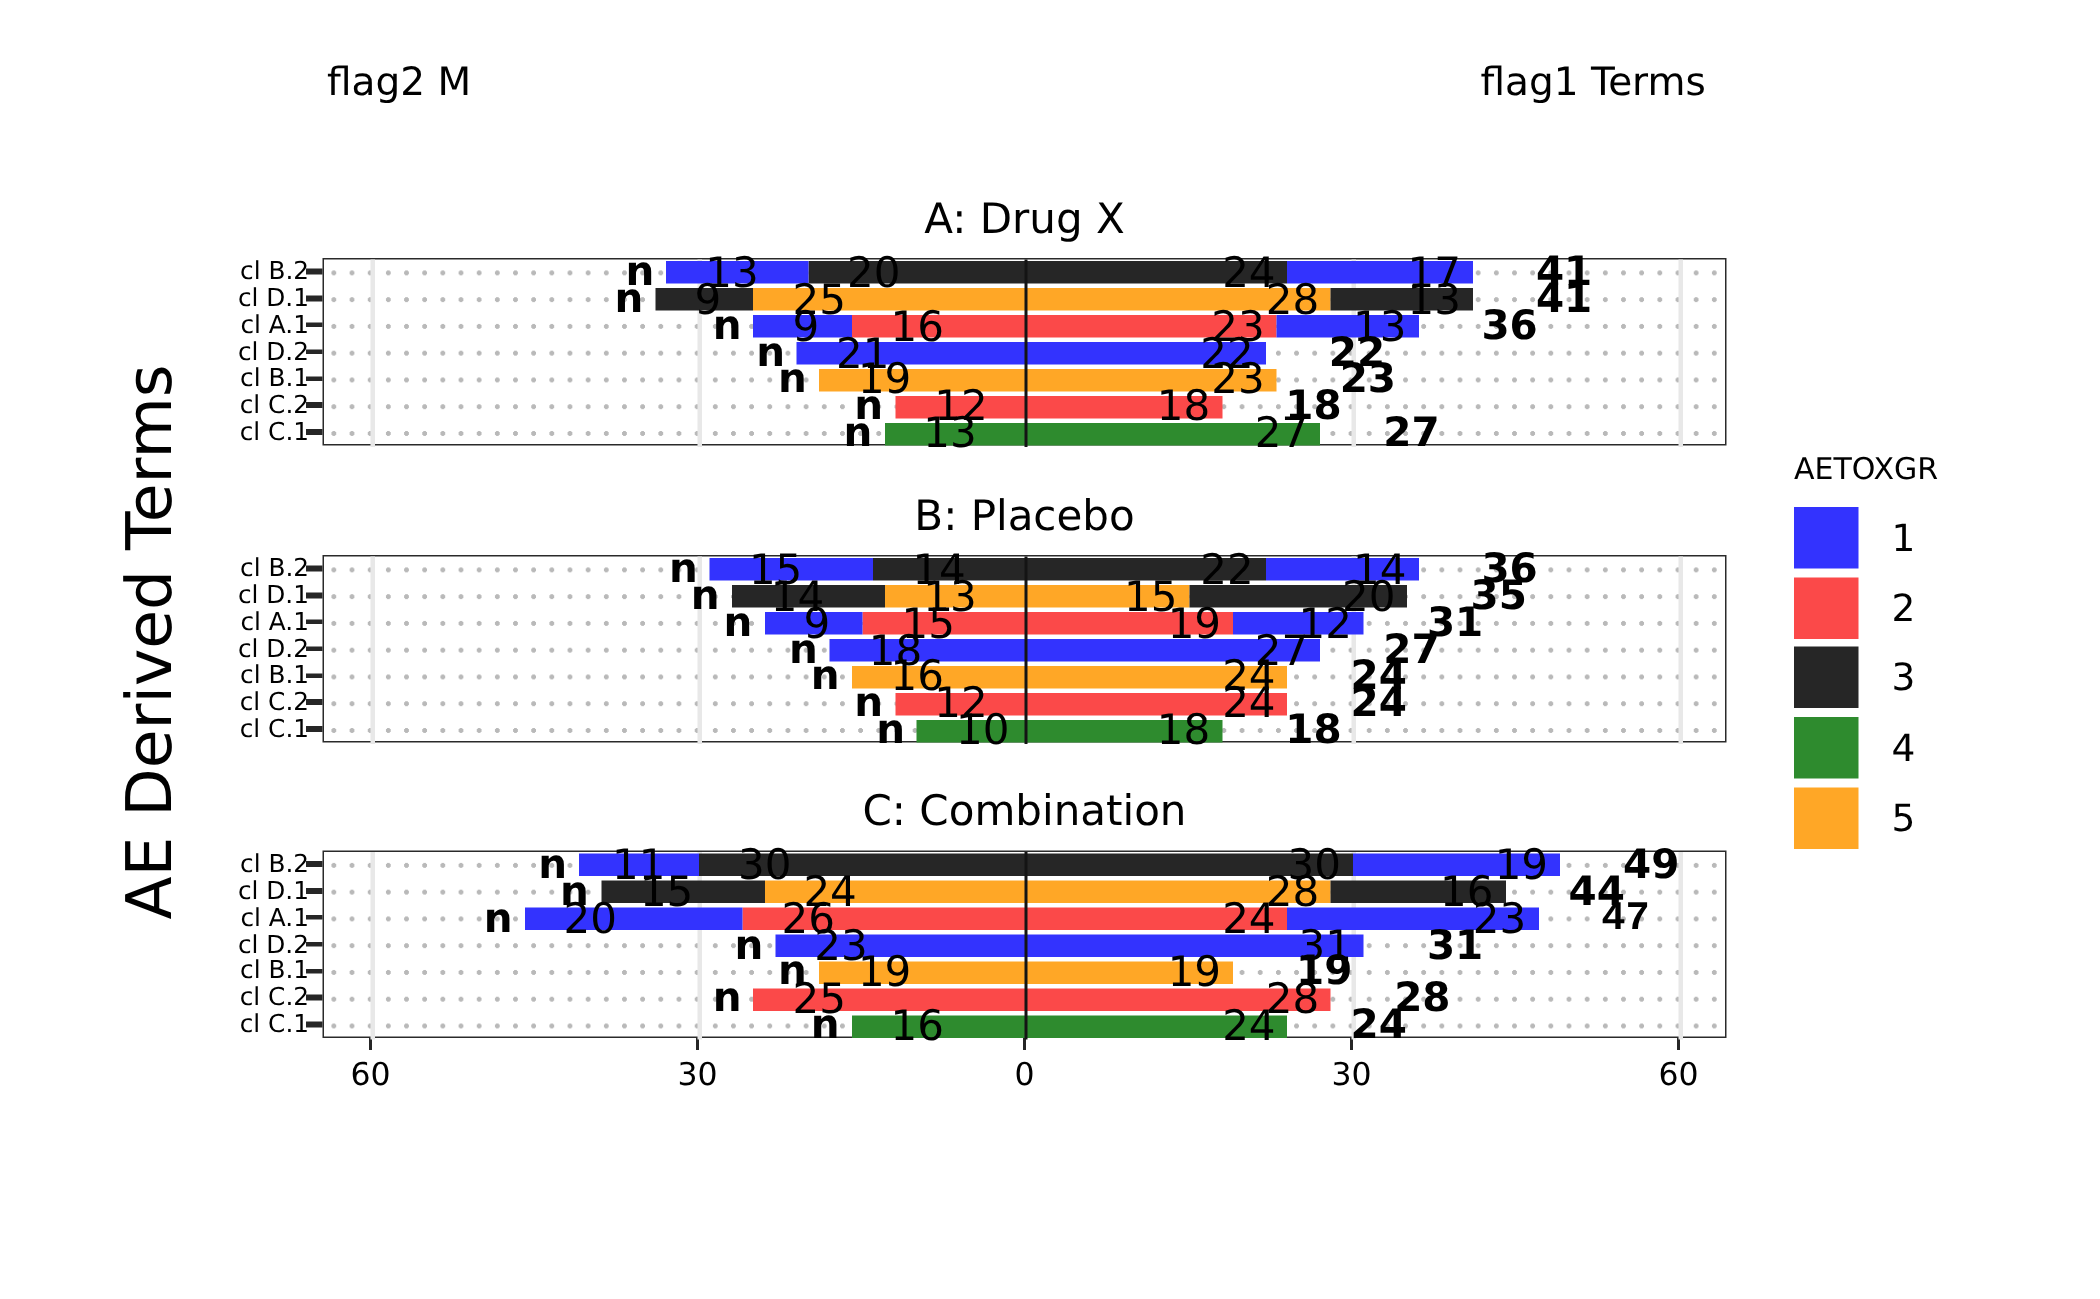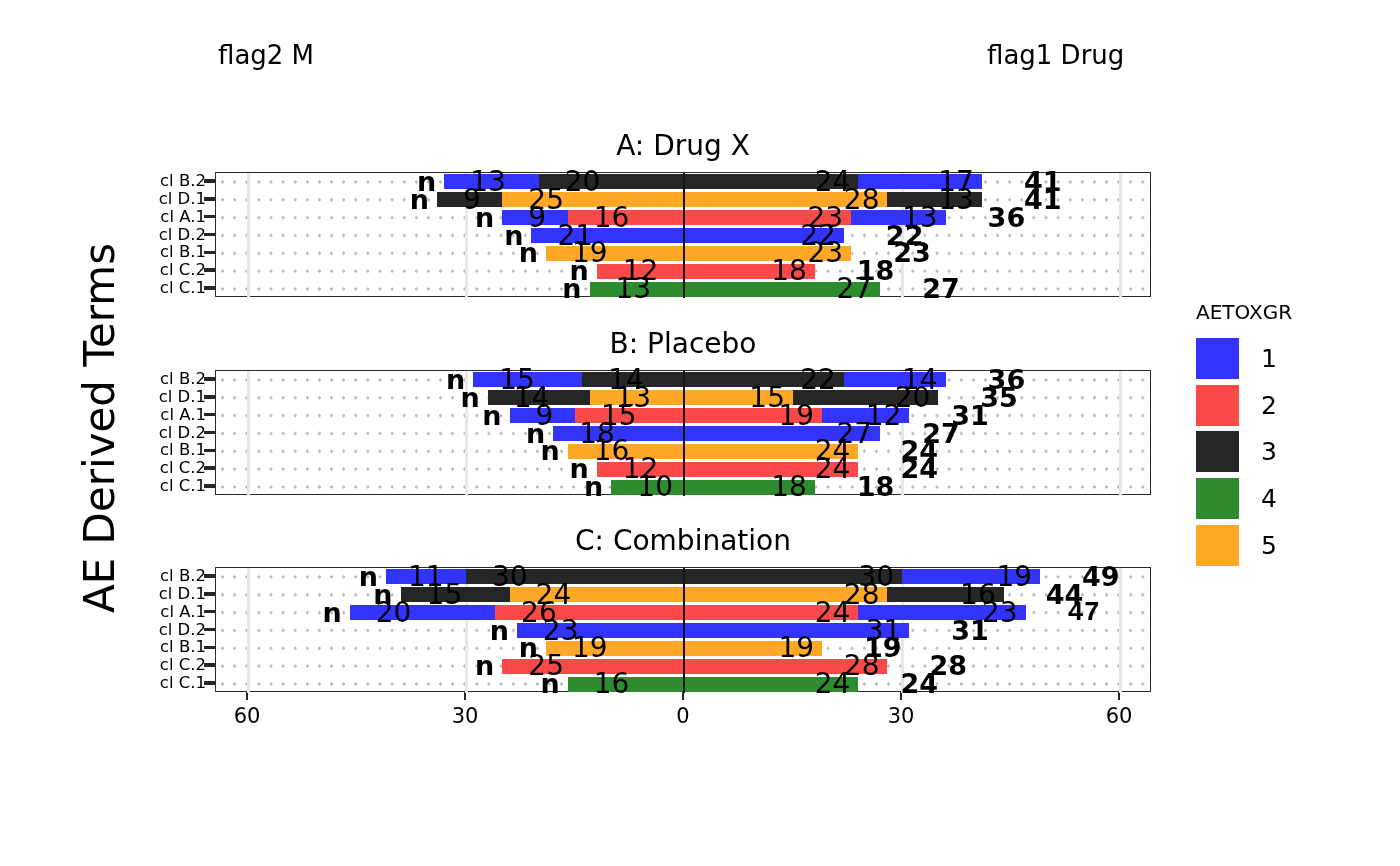--- a/index.html
+++ b/index.html
@@ -27,21 +27,21 @@
   .legend-title{font-size:20px;}
   .legend-entry{position:absolute;display:flex;align-items:center;}
   .swatch{width:43px;height:41px;margin-right:22px;}
   .legend-val{font-size:25px;}
 </style>
 </head>
 <body>
 
 <div id="fig">
   <div class="abs flag-label" style="left:218px;top:42px;">flag2 M</div>
-  <div class="abs flag-label" style="left:987px;top:42px;">flag1 Drug</div>
+  <div class="abs flag-label" style="left:987px;top:42px;">flag1 Terms</div>
 
   <div class="abs ylab" style="left:100px;top:428px;">AE Derived Terms</div>
 
 
   <div id="panels">
       <div class="panel-title" style="left: 215px; top: 129px; width: 936px;">A: Drug X</div>
       <div class="panel" style="left: 215px; top: 172px; width: 936px; height: 125px;">
         <div class="gridline" style="left: 30.5px; height: 125px;"></div>
         <div class="gridline" style="left: 248.5px; height: 125px;"></div>
         <div class="gridline" style="left: 684.5px; height: 125px;"></div>

